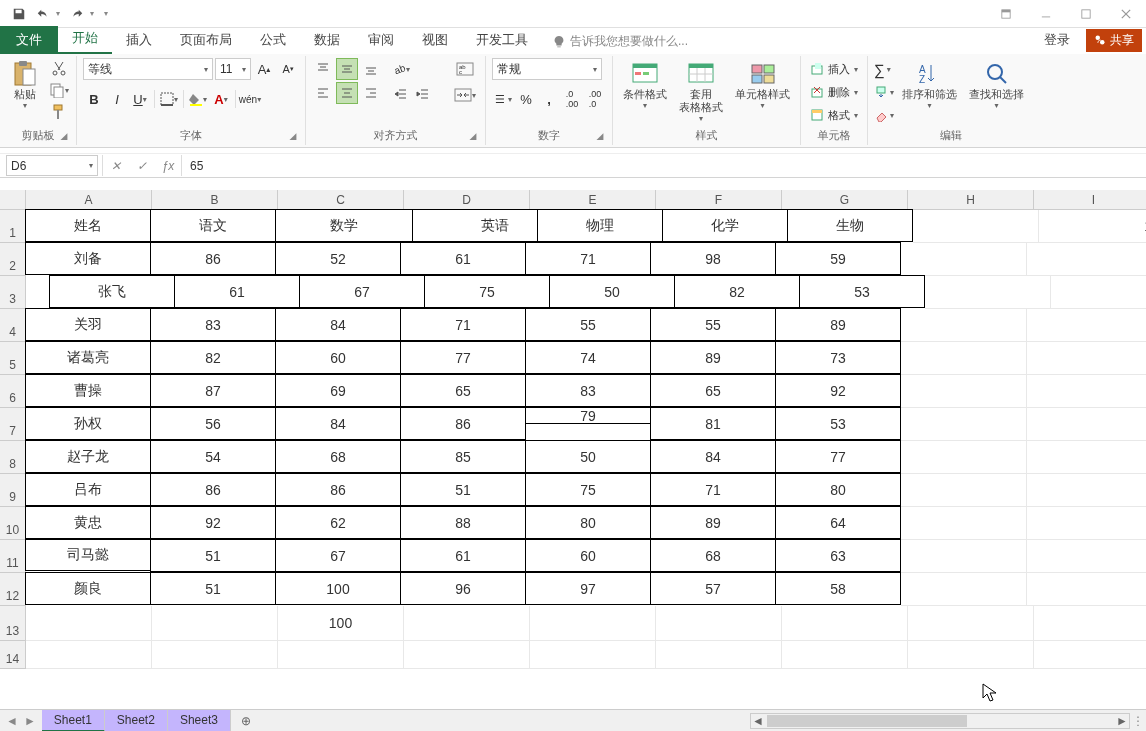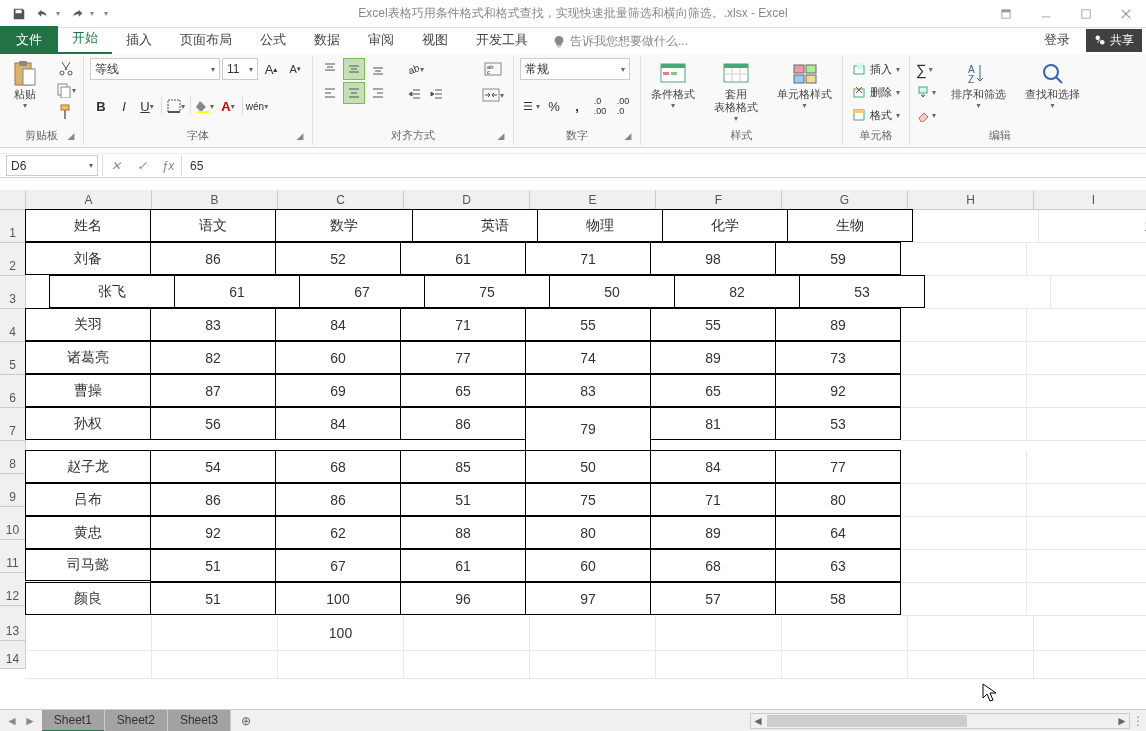--- a/index.html
+++ b/index.html
@@ -14,25 +14,25 @@
 .win-controls { position: absolute; right: 0; display: flex; }
 .win-btn { width: 40px; height: 28px; display: flex; align-items: center; justify-content: center; color: #999; cursor: pointer; }
 .win-btn svg { width: 10px; height: 10px; }
 
 .tabs { height: 26px; background: #fff; display: flex; align-items: flex-end; position: relative; }
 .tab { padding: 5px 14px; font-size: 13px; color: #444; cursor: pointer; }
 .tab.file { background: #217346; color: #fff; padding: 5px 16px; }
 .tab.active { color: #217346; border-bottom: 2px solid #217346; }
 .tell-me { display: flex; align-items: center; gap: 4px; color: #888; padding: 4px 10px; }
 .right-tabs { position: absolute; right: 4px; display: flex; align-items: center; gap: 2px; }
-.share-btn { background: #404040; color: #fff; padding: 3px 8px; display: flex; align-items: center; gap: 4px; font-size: 12px; }
+.share-btn { background: #c2410c; color: #fff; padding: 3px 8px; display: flex; align-items: center; gap: 4px; font-size: 12px; }
 
 .ribbon { height: 94px; border-bottom: 1px solid #d4d4d4; background: #f9f9f9; display: flex; padding: 2px 0; }
 .ribbon-group { border-right: 1px solid #e0e0e0; padding: 2px 6px 0; display: flex; flex-direction: column; justify-content: space-between; }
-.group-content { display: flex; align-items: flex-start; gap: 11px; flex: 1; }
+.group-content { display: flex; align-items: flex-start; gap: 4px; flex: 1; }
 .group-label { text-align: center; font-size: 11px; color: #666; padding: 2px 0; position: relative; }
 .group-dlg { position: absolute; right: 0; bottom: 2px; width: 12px; height: 12px; color: #888; font-size: 9px; cursor: pointer; }
 
 .big-btn { display: flex; flex-direction: column; align-items: center; justify-content: center; padding: 2px 4px; cursor: pointer; min-width: 38px; }
 .big-btn .icon { width: 28px; height: 28px; display: flex; align-items: center; justify-content: center; }
 .big-btn .lbl { font-size: 11px; color: #444; text-align: center; line-height: 1.2; }
 .big-btn .dd { font-size: 8px; color: #666; }
 
 .col-btns { display: flex; flex-direction: column; gap: 2px; }
 .small-btn { width: 22px; height: 20px; display: flex; align-items: center; justify-content: center; cursor: pointer; }
@@ -70,21 +70,21 @@
 .row-h { border-right: 1px solid #ccc; border-bottom: 1px solid #ccc; background: #f0f0f0; text-align: center; font-size: 12px; color: #555; display: flex; align-items: flex-end; justify-content: center; padding-bottom: 2px; }
 .cells { position: absolute; left: 26px; top: 20px; }
 .cell-row { display: flex; }
 .cell { border-right: 1px solid #e8e8e8; border-bottom: 1px solid #e8e8e8; display: flex; align-items: center; justify-content: center; font-size: 14px; background: #fff; }
 .cell.b-all { border: 1px solid #000; margin: -1px 0 0 -1px; }
 .cell.h1 { justify-content: flex-end; padding-right: 6px; }
 
 .sheet-tabs { position: absolute; bottom: 0; left: 0; right: 0; height: 22px; border-top: 1px solid #ccc; background: #f0f0f0; display: flex; align-items: center; }
 .st-nav { display: flex; padding: 0 6px; gap: 6px; color: #888; }
 .st-nav span { cursor: pointer; }
-.st-tab { padding: 3px 12px; background: #a3a3a3; border-right: 1px solid #ccc; font-size: 12px; cursor: pointer; }
+.st-tab { padding: 3px 12px; background: #c4b5fd; border-right: 1px solid #ccc; font-size: 12px; cursor: pointer; }
 .st-tab.active { border-bottom: 2px solid #217346; }
 .st-add { padding: 3px 10px; color: #666; cursor: pointer; }
 .hscroll { position: absolute; right: 16px; width: 380px; height: 16px; background: #f0f0f0; border: 1px solid #ccc; display: flex; align-items: center; }
 .hscroll .thumb { width: 200px; height: 12px; background: #cdcdcd; margin-left: 2px; }
 .hscroll .arr { width: 14px; text-align: center; color: #666; }
 
 .cursor-icon { position: absolute; left: 982px; top: 683px; pointer-events: none; }
 
 svg { fill: currentColor; }
 .dd-caret { font-size: 8px; color: #666; }
@@ -106,21 +106,20 @@
       </div>
       <span class="qat-dd">▾</span>
     <div class="qat-btn">
         <svg viewBox="0 0 16 16">
           <path d="M10 3l4 4-4 4V8c-3 0-5 1-6 3 0-4 3-6 6-6V3z"></path>
         </svg>
       </div>
       <span class="qat-dd">▾</span>
     <span class="qat-dd" style="margin-left:4px;">▾</span>
   </div>
-  <div class="title-text">Excel表格巧用条件格式和格式查找，实现快速批量筛选和横向筛选。.xlsx - Excel</div>
   <div class="win-controls">
     <div class="win-btn">
         <svg viewBox="0 0 12 12">
           <rect x="1" y="1" width="10" height="10" fill="none" stroke="currentColor"></rect>
           <rect x="1" y="1" width="10" height="3"></rect>
         </svg>
       </div>
     <div class="win-btn">
         <svg viewBox="0 0 12 12">
           <rect x="1" y="9" width="10" height="1"></rect>
@@ -637,21 +636,21 @@
         <div class="cell b-all" style="width: 126px; height: 33px;">65</div>
         <div class="cell b-all" style="width: 126px; height: 33px;">92</div>
         <div class="cell" style="width: 126px; height: 33px;"></div>
         <div class="cell" style="width: 120px; height: 33px;"></div>
       </div>
       <div class="cell-row">
         <div class="cell b-all" style="width: 126px; height: 33px;">孙权</div>
         <div class="cell b-all" style="width: 126px; height: 33px;">56</div>
         <div class="cell b-all" style="width: 126px; height: 33px;">84</div>
         <div class="cell b-all" style="width: 126px; height: 33px;">86</div>
-        <div class="cell b-all" style="width: 126px; height: 44px; text-align: center;">79</div>
+        <div class="cell b-all" style="width: 126px; height: 17px; text-align: center;">79</div>
         <div class="cell b-all" style="width: 126px; height: 33px;">81</div>
         <div class="cell b-all" style="width: 126px; height: 33px;">53</div>
         <div class="cell" style="width: 126px; height: 33px;"></div>
         <div class="cell" style="width: 120px; height: 33px;"></div>
       </div>
       <div class="cell-row">
         <div class="cell b-all" style="width: 126px; height: 33px;">赵子龙</div>
         <div class="cell b-all" style="width: 126px; height: 33px;">54</div>
         <div class="cell b-all" style="width: 126px; height: 33px;">68</div>
         <div class="cell b-all" style="width: 126px; height: 33px;">85</div>

